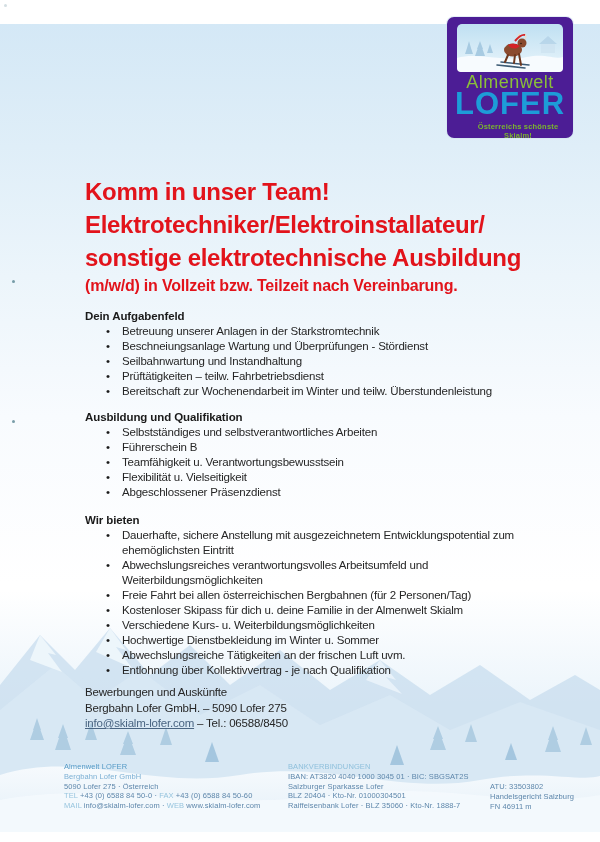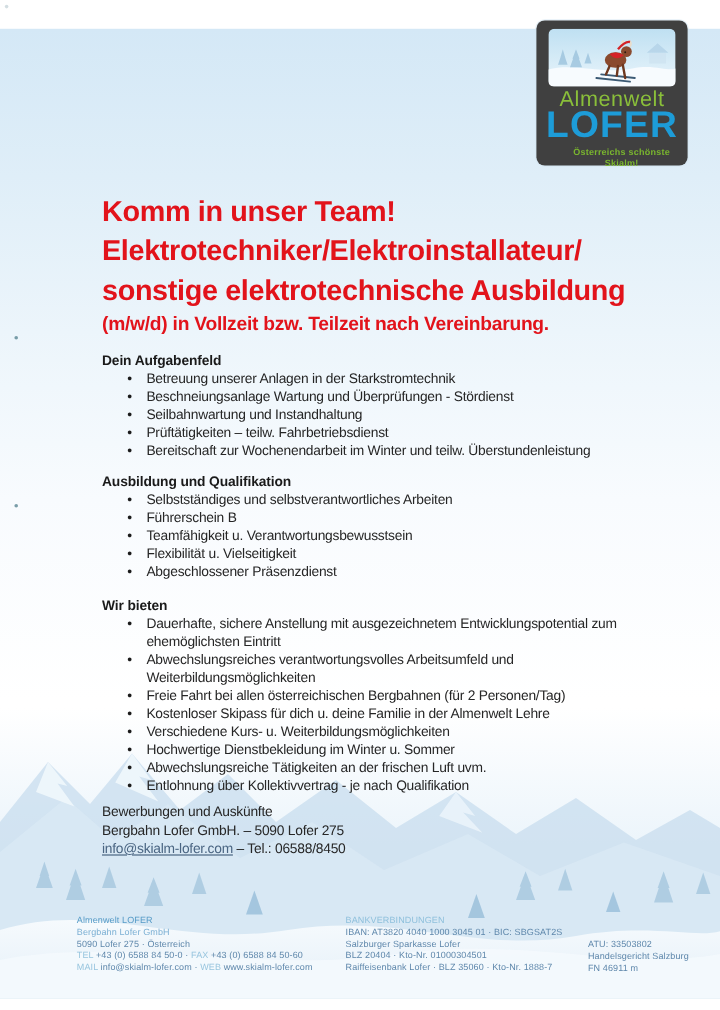--- a/index.html
+++ b/index.html
@@ -24,21 +24,21 @@
     position:absolute;width:3px;height:3px;border-radius:50%;
     background:#4f7d8b;opacity:.75;
   }
   .reg-dot.d1{left:12px;top:280px;}
   .reg-dot.d2{left:12px;top:420px;}
   .reg-dot.d0{left:4px;top:4px;opacity:.25;}
 
   
   .logo-box{
     position:absolute;left:447px;top:17px;width:126px;height:121px;
-    background:#404040;border-radius:7px;
+    background:#4c1d95;border-radius:7px;
     box-shadow:0 0 0 1px rgba(210,228,240,.6);
     text-align:center;
   }
   .logo-scene{display:block;margin:7px auto 0;border-radius:4px;}
   .logo-brand-top{
     display:block;margin-top:1px;
     color:#8abf3a;font-size:18px;line-height:18px;font-weight:400;letter-spacing:.5px;
   }
   .logo-brand-main{
     display:block;margin-top:-2px;
@@ -47,21 +47,21 @@
   .logo-tagline{
     display:block;margin-top:3px;
     color:#7ab62e;font-size:7.5px;font-weight:700;letter-spacing:.2px;padding-left:16px;
   }
 
   
   .content{
     position:absolute;left:85px;top:160px;width:452px;
     color:#262626;
   }
-  .headline{color:#e2131b;font-weight:700;}
+  .headline{color:#e2131b;font-weight:700;margin-top:15px;}
   .headline .big{font-size:24px;line-height:33px;letter-spacing:-0.3px;}
   .headline .sub{font-size:16px;line-height:22px;margin-top:1px;letter-spacing:-0.2px;}
 
   .section{margin:0;}
   .section.s1{margin-top:12px;}
   .section.s2{margin-top:11px;}
   .section.s3{margin-top:13px;}
   .section h2{
     margin:0;font-size:11.5px;line-height:15px;font-weight:700;color:#1a1a1a;
     letter-spacing:-0.1px;
@@ -218,21 +218,21 @@
           <li>Abgeschlossener Präsenzdienst</li>
         </ul>
     </div>
 
     <div class="section s3">
       <h2>Wir bieten</h2>
       <ul>
           <li>Dauerhafte, sichere Anstellung mit ausgezeichnetem Entwicklungspotential zum ehemöglichsten Eintritt</li>
           <li>Abwechslungsreiches verantwortungsvolles Arbeitsumfeld und Weiterbildungsmöglichkeiten</li>
           <li>Freie Fahrt bei allen österreichischen Bergbahnen (für 2 Personen/Tag)</li>
-          <li>Kostenloser Skipass für dich u. deine Familie in der Almenwelt Lehre</li>
+          <li>Kostenloser Skipass für dich u. deine Familie in der Almenwelt Skialm</li>
           <li>Verschiedene Kurs- u. Weiterbildungsmöglichkeiten</li>
           <li>Hochwertige Dienstbekleidung im Winter u. Sommer</li>
           <li>Abwechslungsreiche Tätigkeiten an der frischen Luft uvm.</li>
           <li>Entlohnung über Kollektivvertrag - je nach Qualifikation</li>
         </ul>
     </div>
 
     <div class="contact">
       <div>Bewerbungen und Auskünfte</div>
       <div>Bergbahn Lofer GmbH. – 5090 Lofer 275</div>

